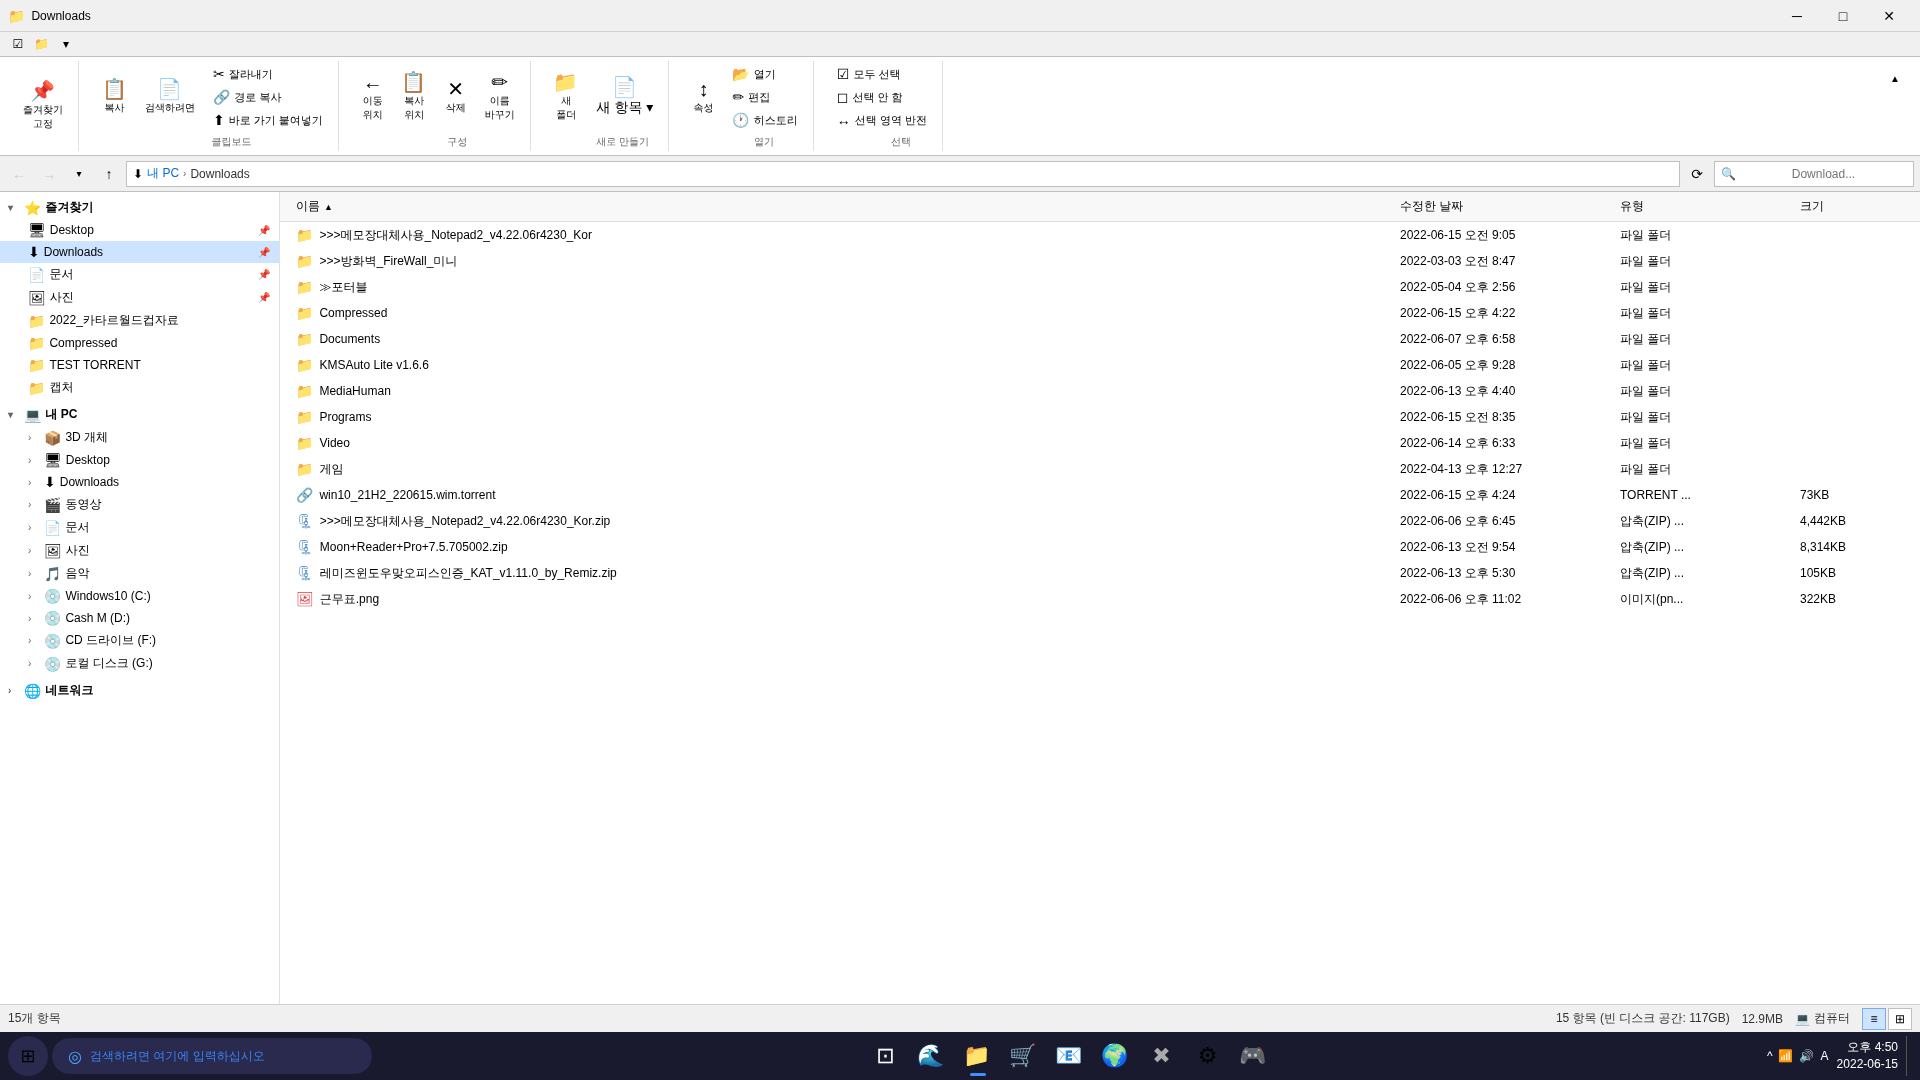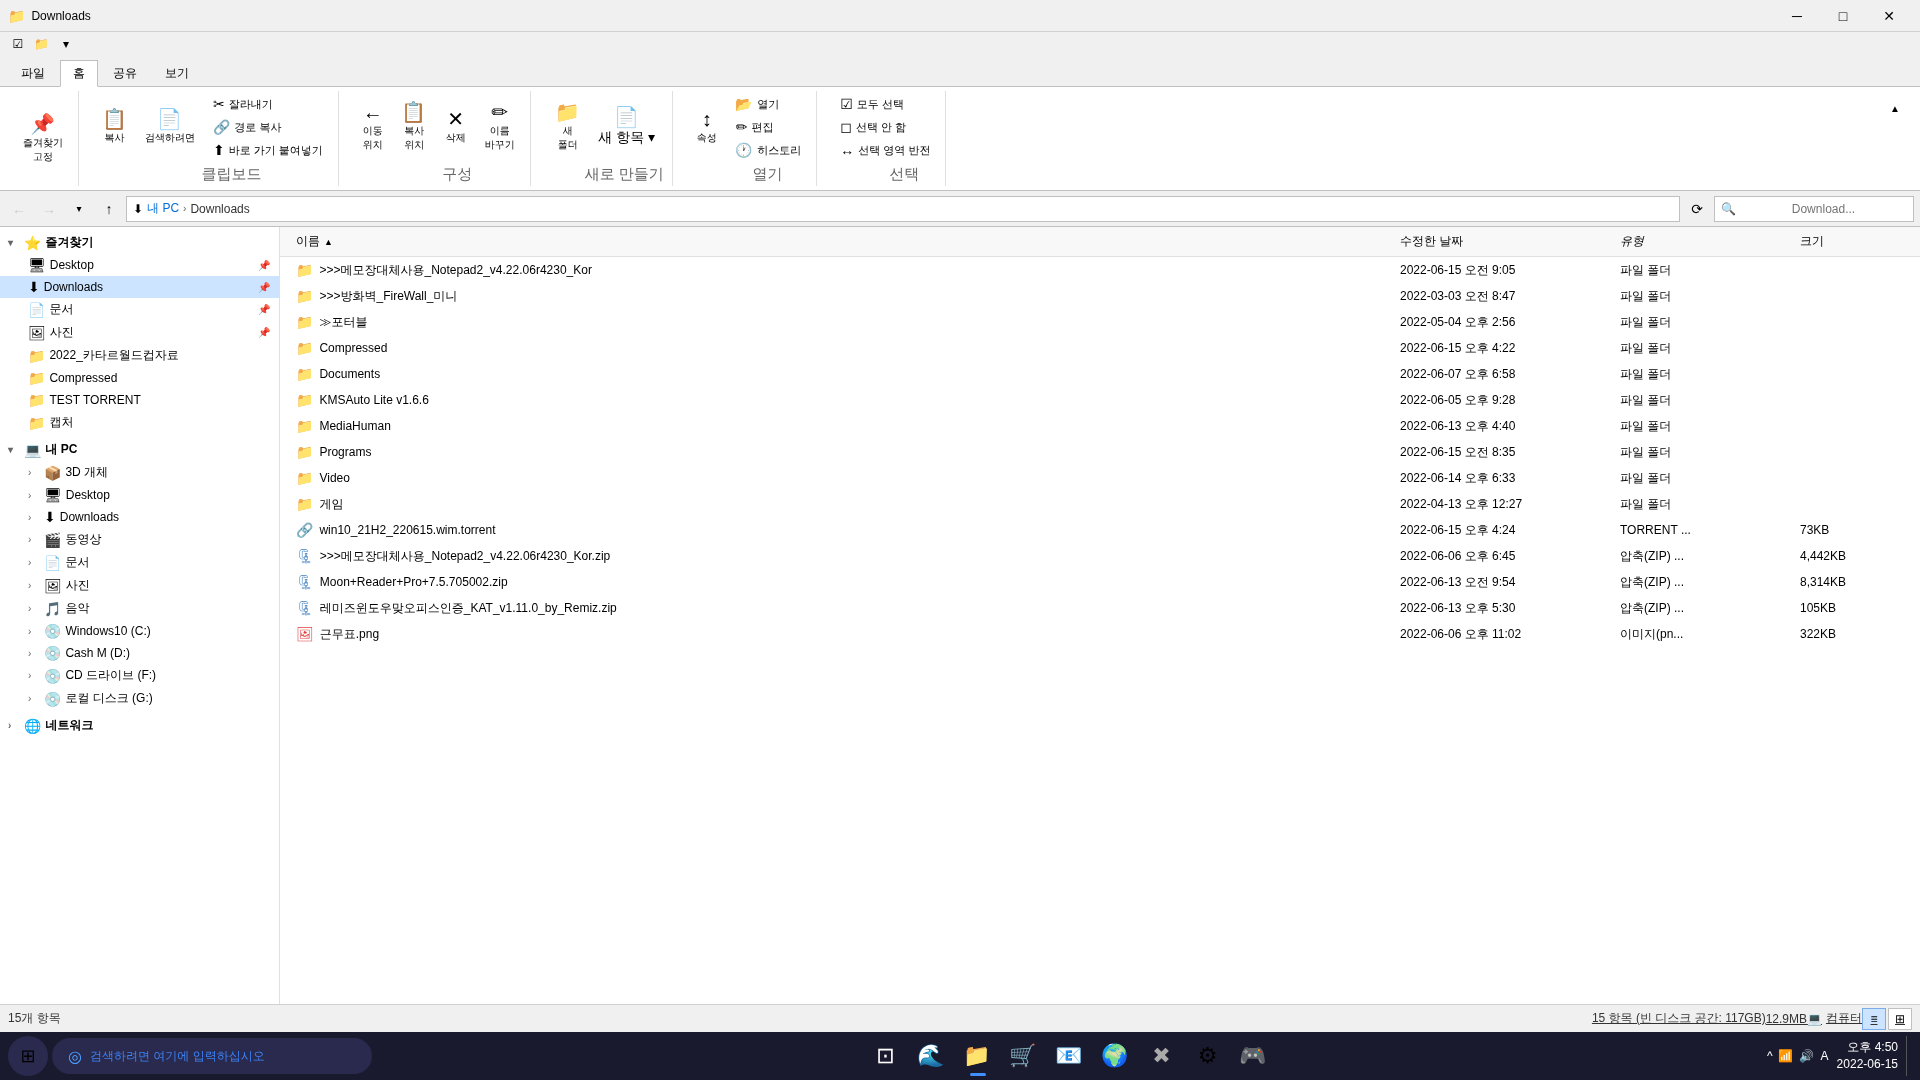--- a/index.html
+++ b/index.html
@@ -71,21 +71,21 @@
       gap: 2px;
     }
     .ribbon-group:last-child { border-right: none; }
     .ribbon-group-items {
       display: flex;
       gap: 4px;
       flex: 1;
       align-items: center;
     }
     .ribbon-group-label {
-      font-size: 15px;
+      font-size: 10px;
       color: #666;
       margin-top: auto;
       padding-top: 2px;
       margin-left: 38px;
     }
     .ribbon-btn {
       display: flex;
       flex-direction: column;
       align-items: center;
       padding: 3px 6px;
@@ -233,21 +233,21 @@
       padding: 2px 8px;
       font-size: 12px;
       cursor: pointer;
       user-select: none;
       display: flex;
       align-items: center;
       gap: 4px;
     }
     .col-name { flex: 1; }
     .col-date { width: 220px; }
-    .col-type { width: 180px; font-style: italic; }
+    .col-type { width: 180px; }
     .col-size { width: 120px; text-align: right; }
     .file-list {
       flex: 1;
       overflow-y: auto;
       background: white;
     }
     .file-row {
       display: flex;
       align-items: center;
       padding: 2px 8px;
@@ -276,21 +276,21 @@
     .status-bar {
       background: #f0f0f0;
       border-top: 1px solid #d0d0d0;
       display: flex;
       align-items: center;
       justify-content: space-between;
       padding: 2px 8px;
       height: 28px;
     }
     .status-left { font-size: 12px; color: #333; }
-    .status-right { display: flex; align-items: center; gap: 0; font-size: 12px; color: #333; text-decoration: underline; }
+    .status-right { display: flex; align-items: center; gap: 12px; font-size: 12px; color: #333; }
     .view-toggle { display: flex; gap: 2px; }
     .view-btn {
       width: 24px; height: 22px;
       border: 1px solid #c0c0c0;
       background: white;
       cursor: pointer;
       display: flex; align-items: center; justify-content: center;
       font-size: 12px;
     }
     .view-btn.active { background: #cce4ff; border-color: #7aadea; }
@@ -382,26 +382,20 @@
   </div>
 </div>
 
 <div class="qat">
   <button class="qat-btn">☑</button>
   <button class="qat-btn">📁</button>
   <button class="qat-btn">▾</button>
 </div>
 
 <div class="ribbon">
-  <div class="ribbon-tabs">
-    <div class="ribbon-tab">파일</div>
-    <div class="ribbon-tab active">홈</div>
-    <div class="ribbon-tab">공유</div>
-    <div class="ribbon-tab">보기</div>
-  </div>
   <div class="ribbon-content">
 
     <div class="ribbon-group">
       <div class="ribbon-group-items">
         <div class="ribbon-btn">
           <span class="ribbon-btn-icon">📌</span>
           <span style="font-size:10px;text-align:center;">즐겨찾기<br>고정</span>
         </div>
       </div>
     </div>

